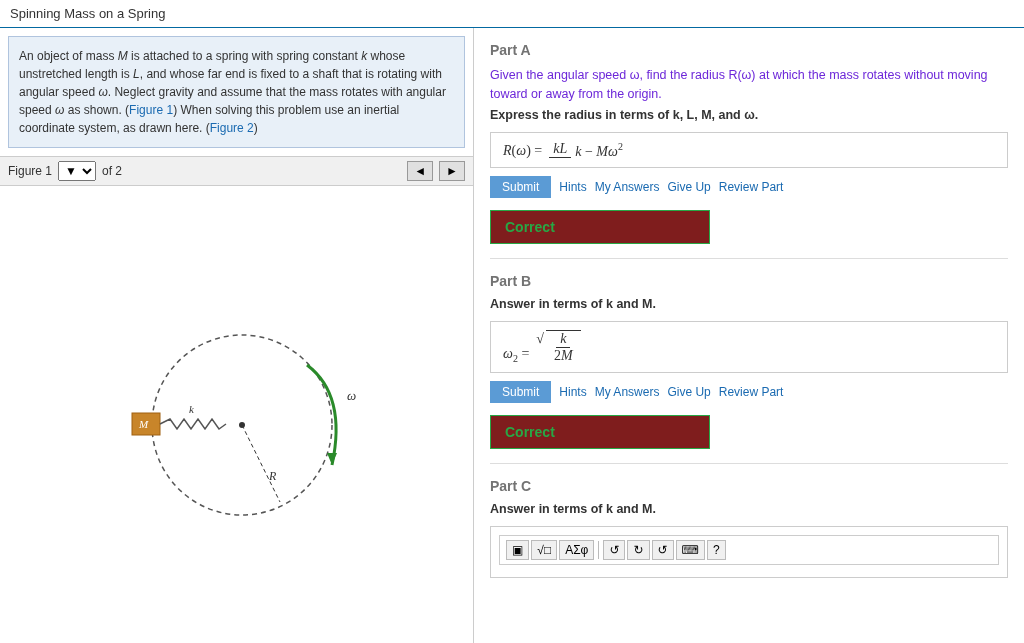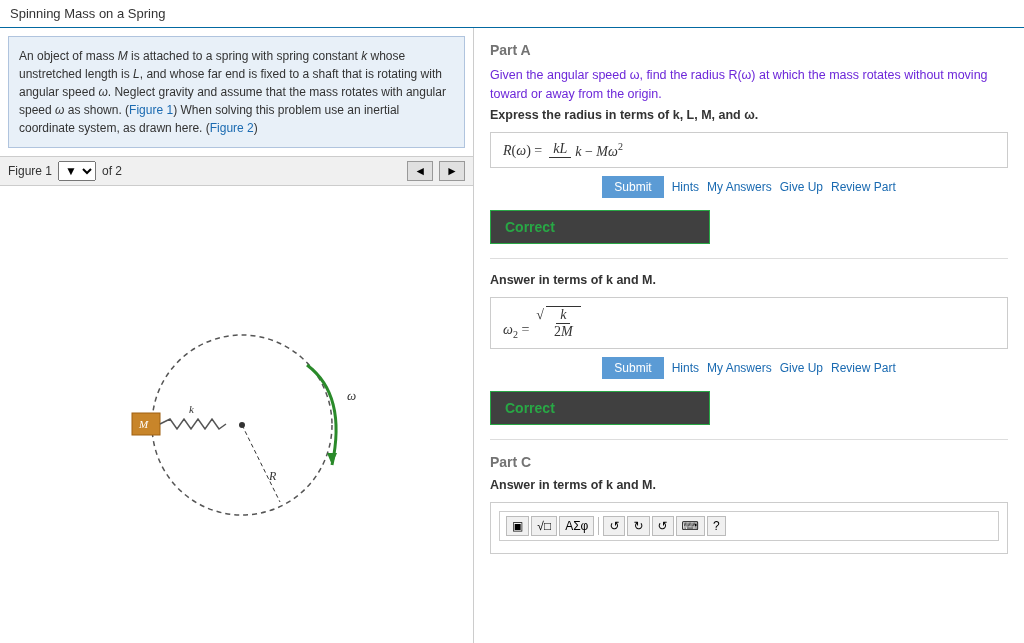--- a/index.html
+++ b/index.html
@@ -28,25 +28,25 @@
     .part-section { padding: 14px 0; border-bottom: 1px solid #ddd; }
     .part-section:last-child { border-bottom: none; }
 
     .part-title { font-size: 14px; font-weight: bold; color: #737373; margin-bottom: 8px; }
 
     .part-instruction { font-size: 12.5px; color: #6d28d9; margin-bottom: 4px; line-height: 1.5; }
     .part-instruction-bold { font-size: 12.5px; font-weight: bold; color: #333; margin-bottom: 10px; }
 
     .answer-box { border: 1px solid #ccc; padding: 8px 12px; margin-bottom: 8px; background: #fff; font-size: 13px; min-height: 36px; display: flex; align-items: flex-end; }
 
-    .controls-row { display: flex; align-items: center; gap: 8px; margin-bottom: 8px; justify-content: center; }
+    .controls-row { display: flex; align-items: center; gap: 8px; margin-bottom: 8px; }
     .submit-btn { background: #5b9bd5; color: #fff; border: none; padding: 4px 12px; cursor: pointer; font-size: 12px; }
     .link-btn { color: #1a6ab1; text-decoration: none; font-size: 12px; cursor: pointer; background: none; border: none; }
 
-    .correct-box { background: #404040; border: 1px solid #28a745; color: #28a745; padding: 8px 14px; font-size: 14px; font-weight: bold; margin-top: 4px; display: inline-block; min-width: 220px; }
+    .correct-box { background: #7f1d1d; border: 1px solid #28a745; color: #28a745; padding: 8px 14px; font-size: 14px; font-weight: bold; margin-top: 4px; display: inline-block; min-width: 220px; }
 
     
     .math-toolbar { display: flex; align-items: center; gap: 2px; border: 1px solid #ccc; padding: 4px 6px; margin-bottom: 4px; background: #fff; }
     .math-toolbar-btn { border: 1px solid #bbb; background: #f0f0f0; padding: 2px 5px; cursor: pointer; font-size: 12px; }
     .math-toolbar-sep { width: 1px; background: #bbb; height: 18px; margin: 0 2px; }
 
     .math-formula { font-family: "Times New Roman", serif; font-size: 14px; }
 
     sup { font-size: 10px; }
     sub { font-size: 10px; }
@@ -127,20 +127,21 @@
         <button class="submit-btn">Submit</button>
         <a class="link-btn" href="#">Hints</a>
         <a class="link-btn" href="#">My Answers</a>
         <a class="link-btn" href="#">Give Up</a>
         <a class="link-btn" href="#">Review Part</a>
       </div>
       <div class="correct-box">Correct</div>
     </div>
 
     <div class="part-section">
+      <div class="part-title">Part B</div>
       <div class="part-instruction-bold">Answer in terms of k and M.</div>
       <div class="answer-box">
         <span class="math-formula"><i>ω</i><sub>2</sub> = &nbsp;</span>
         <span class="math-formula">
           √<span style="display:inline-flex;flex-direction:column;align-items:center;border-top:1px solid #333;margin-left:2px;">
             <span style="padding:0 4px;">
               <span style="display:inline-flex;flex-direction:column;align-items:center;">
                 <span style="border-bottom:1px solid #333;padding:0 4px;"><i>k</i></span>
                 <span style="padding:0 4px;">2<i>M</i></span>
               </span>

